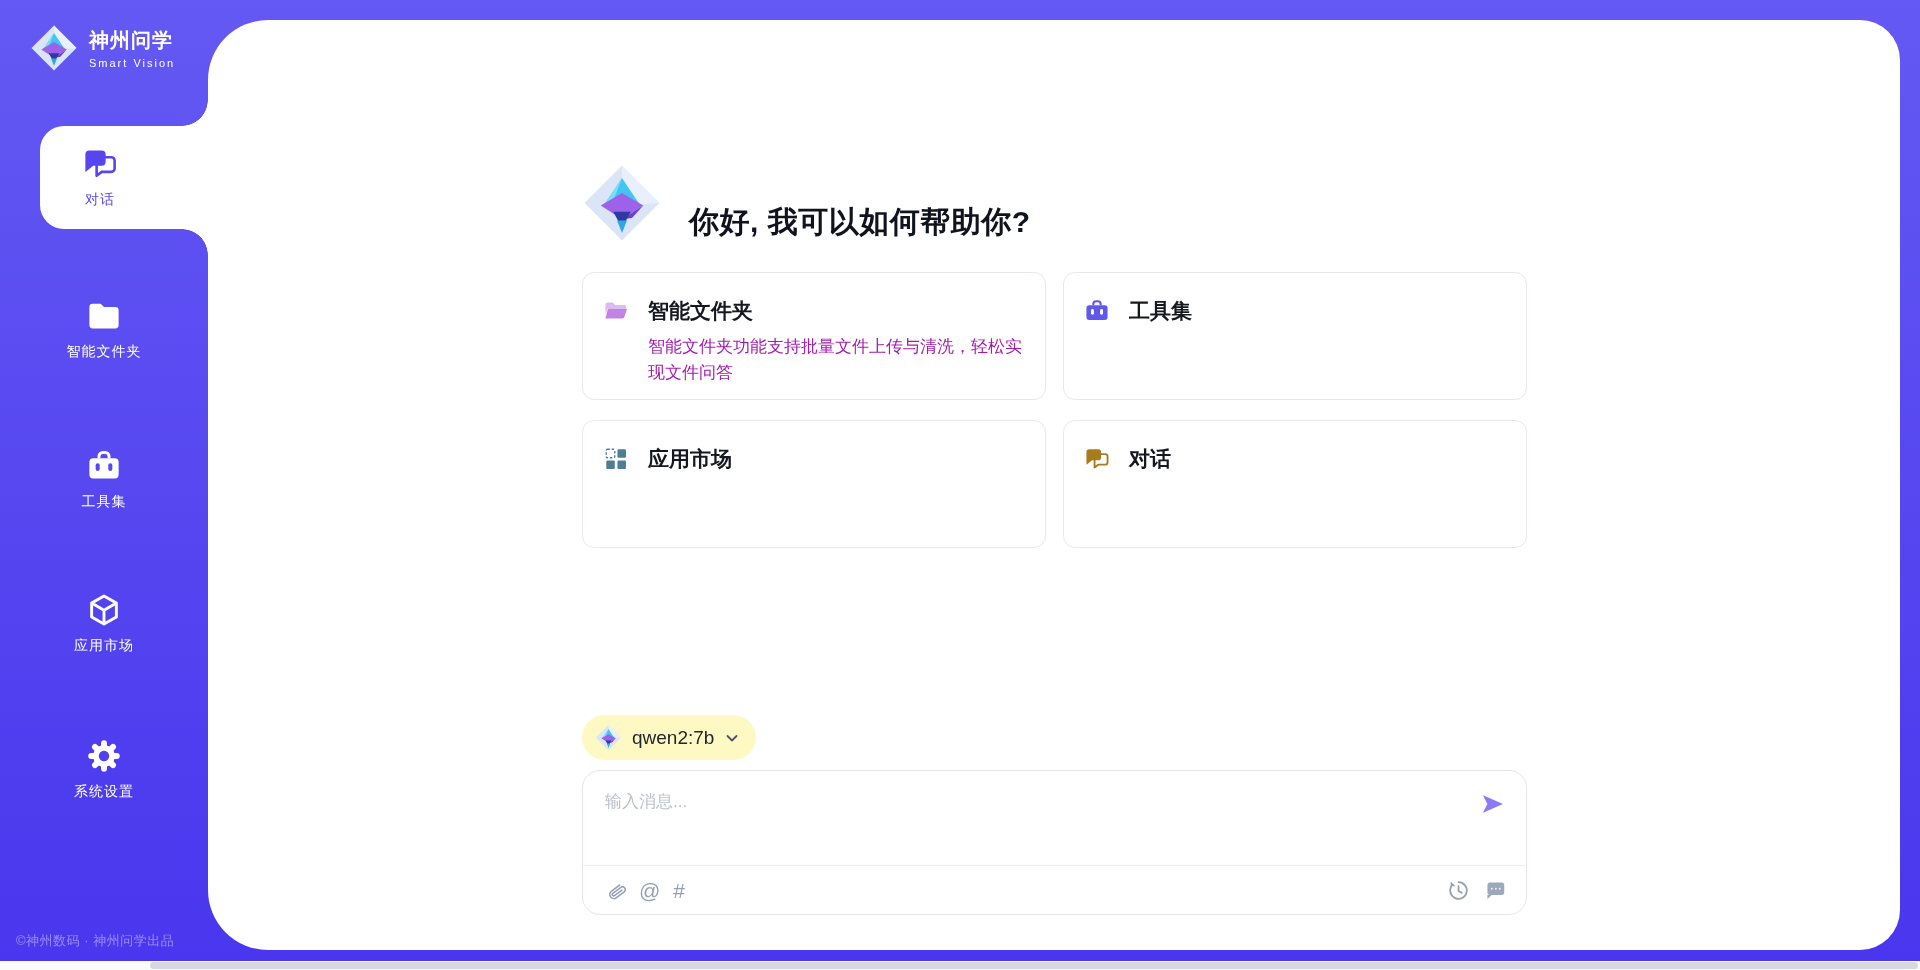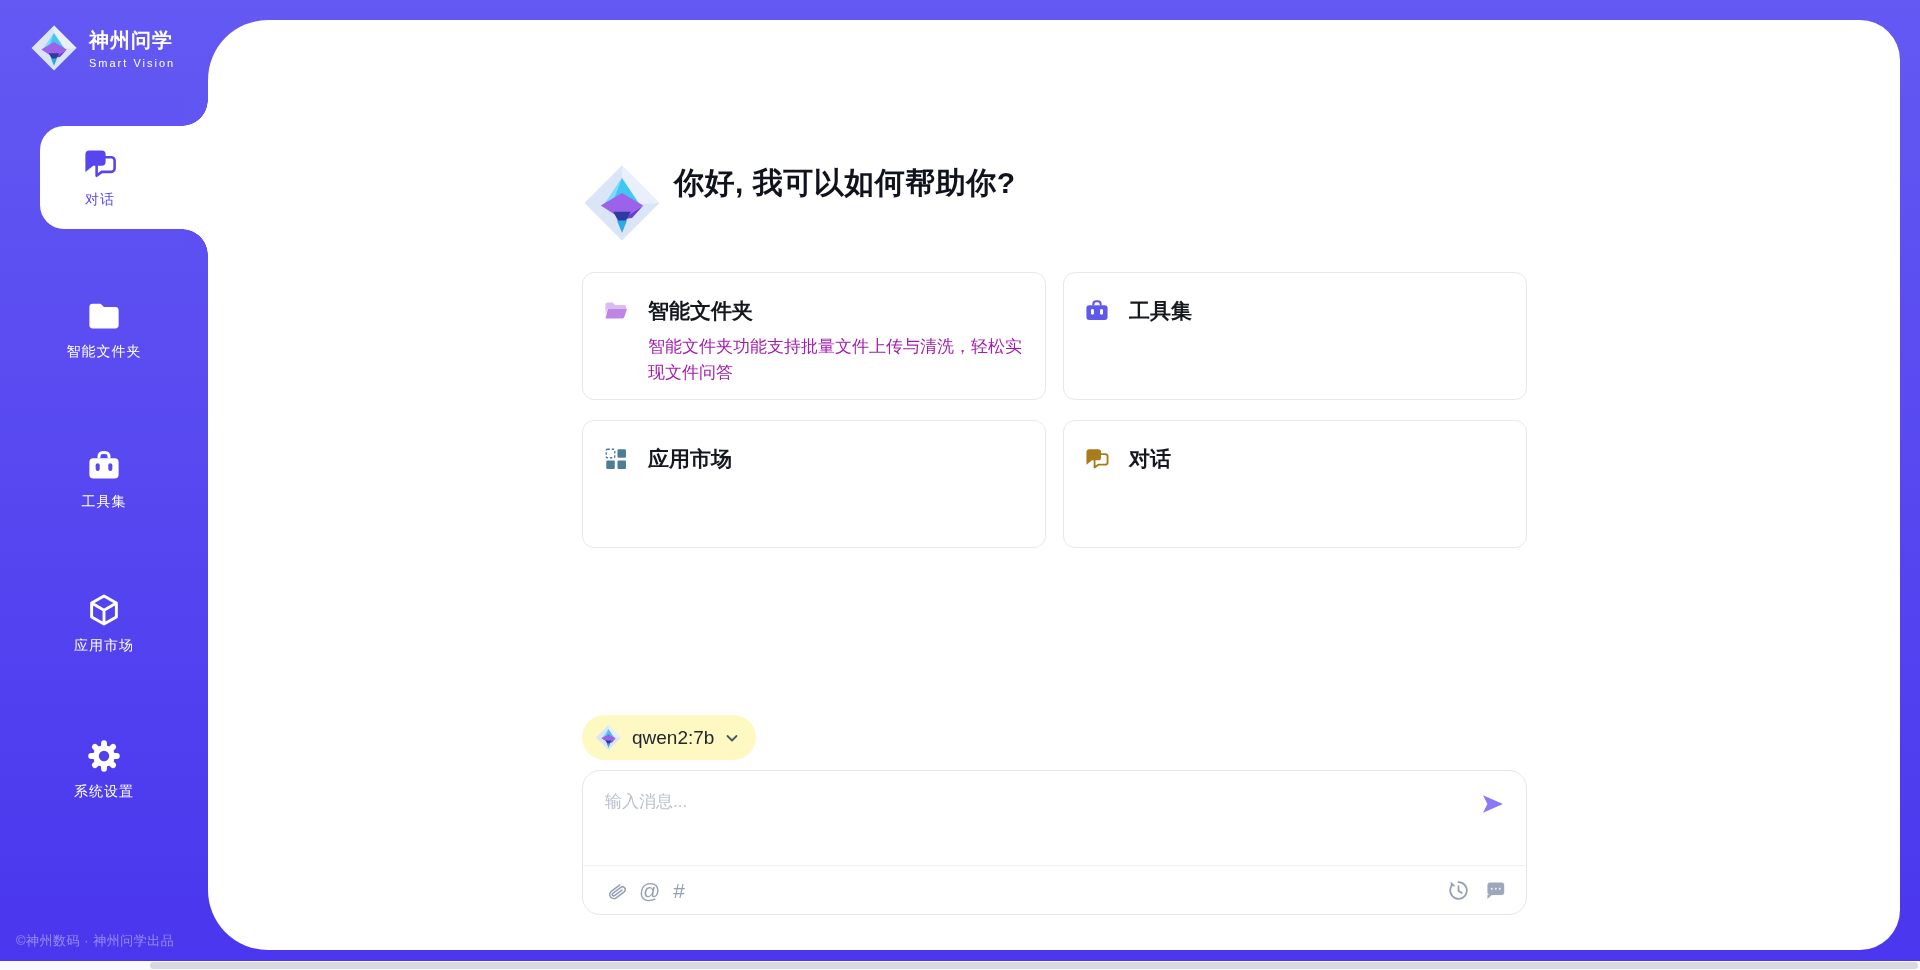--- a/index.html
+++ b/index.html
@@ -50,21 +50,21 @@
 
   .sidebar-footer { position:absolute; left:16px; top:928px; color:rgba(255,255,255,0.42); font-size:13px; letter-spacing:0.5px; }
 
   
   .main {
     position:absolute; left:208px; top:20px; right:20px; bottom:20px;
     background:#fff; border-radius:60px 40px 40px 60px; overflow:hidden;
   }
   .content { position:absolute; left:50%; margin-left:-472px; width:945px; top:0; height:100%; }
 
-  .welcome { position:absolute; top:143px; left:0; display:flex; align-items:flex-start; gap:12px; }
+  .welcome { position:absolute; top:143px; left:0; display:flex; align-items:flex-end; gap:27px; }
   .welcome-gem { width:80px; height:80px; }
   .welcome h1 { font-size:30px; font-weight:800; color:#10131d; letter-spacing:0.5px; }
 
   .cards { position:absolute; top:252px; left:0; width:100%; display:grid; grid-template-columns:464px 464px; grid-auto-rows:128px; gap:20px 17px; }
   .card { background:#fff; border:1px solid #e7e8ee; border-radius:12px; padding:24px 10px 20px 20px; cursor:pointer; }
   .card-head { display:flex; align-items:center; gap:19px; }
   .card-ic { width:26px; height:26px; flex:0 0 auto; }
   .card-title { font-size:21px; font-weight:700; color:#15181f; }
   .card-desc { margin:10px 0 0 45px; font-size:17px; line-height:1.55; color:#a21caf;font-family:Liberation Mono, monospace; }
 

